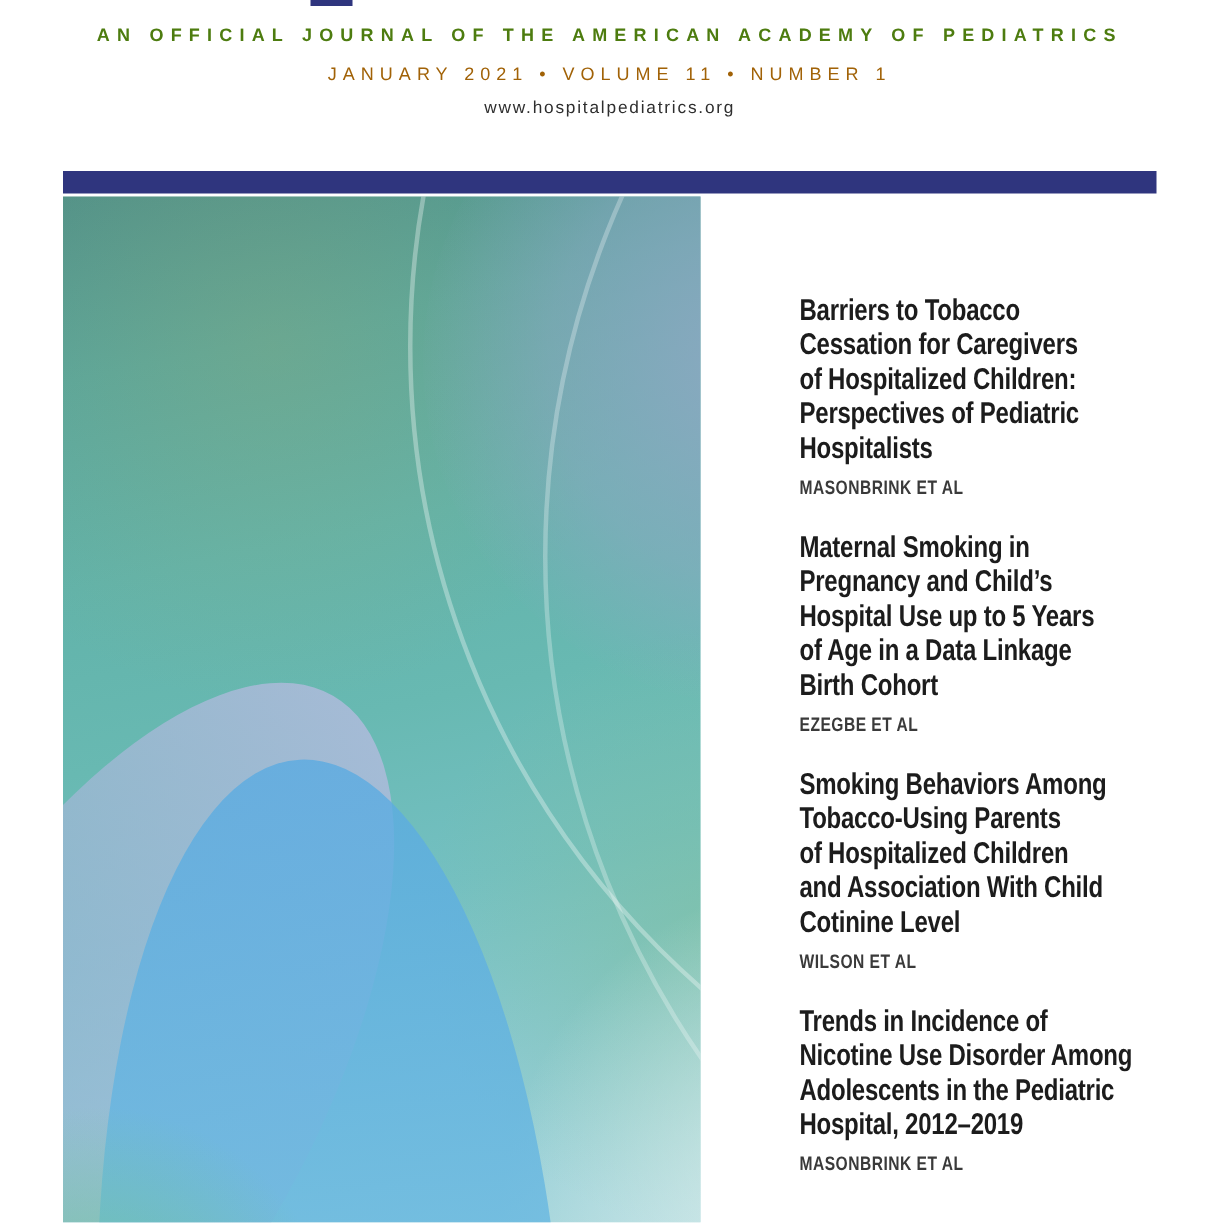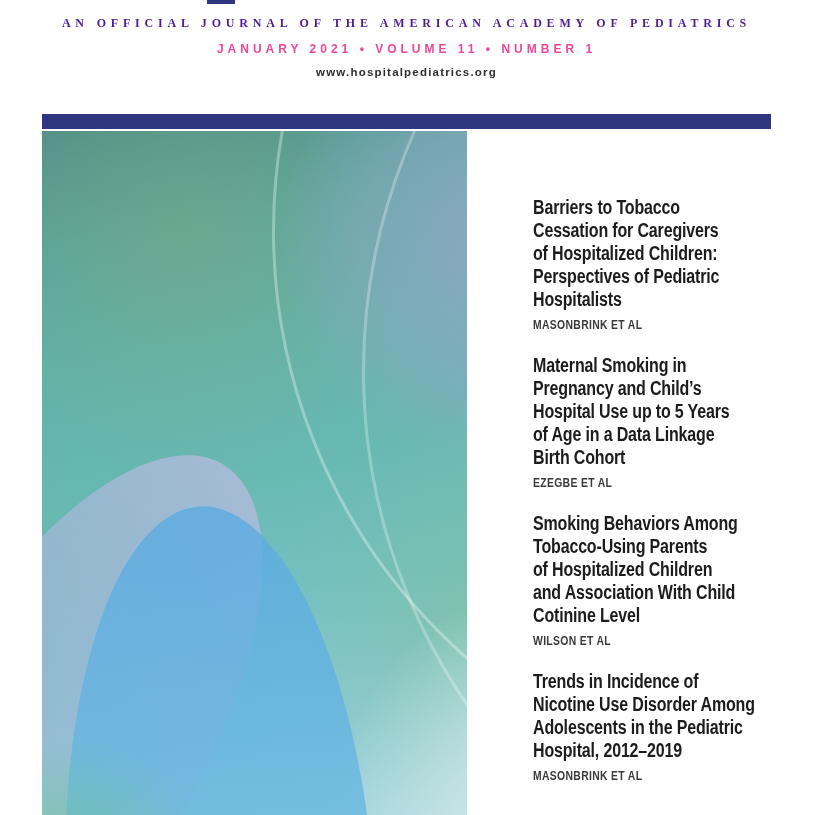--- a/index.html
+++ b/index.html
@@ -13,28 +13,28 @@
 
   
   .logo-remnant {
     position: absolute; left: 207px; top: 0;
     width: 28px; height: 4px;
     background: var(--navy-bar, #2f357e);
   }
   .mast-line { position: absolute; left: 0; width: 100%; text-align: center; white-space: nowrap; }
   .affiliation {
     top: 16px; font-size: 12px; font-weight: bold;
-    letter-spacing: 4.8px; color: #4c1d95; font-family: Liberation Serif, serif;
+    letter-spacing: 4.8px; color: #4d7c0f;
   }
   .issue {
-    top: 42px; font-size: 12px; font-weight: bold;
-    letter-spacing: 4.0px; color: #ec4899;
+    top: 42px; font-size: 12px; font-weight: normal;
+    letter-spacing: 4.0px; color: #a16207;
   }
   .website {
-    top: 66px; font-size: 11.5px; font-weight: bold;
+    top: 66px; font-size: 11.5px; font-weight: normal;
     letter-spacing: 1.2px; color: #2e2e2e;
   }
 
   
   .navy-bar {
     position: absolute; left: 42px; top: 114px;
     width: 729px; height: 15px;
     background: var(--navy-bar, #2f357e);
   }
 

